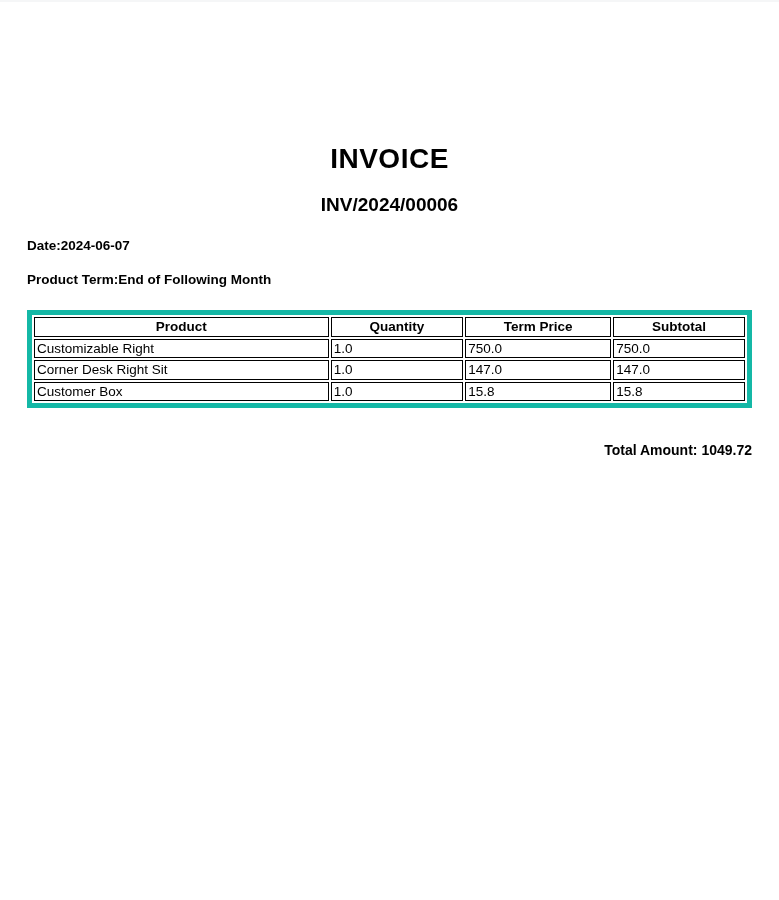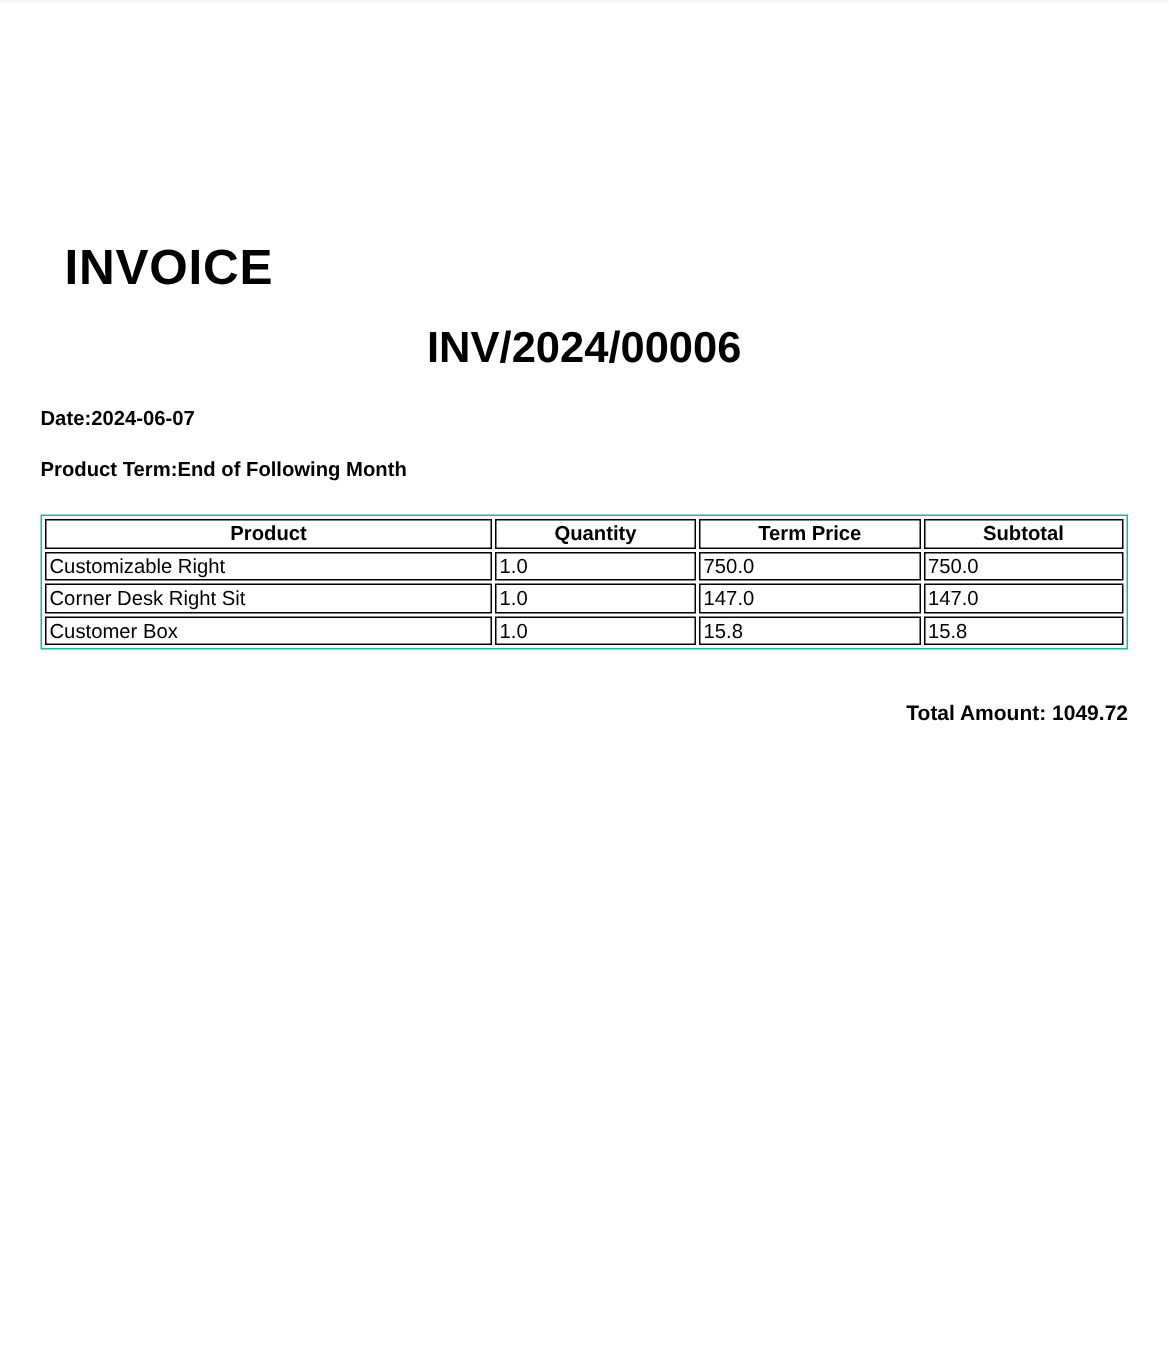--- a/index.html
+++ b/index.html
@@ -15,50 +15,50 @@
   }
   .top-edge {
     width: 100%;
     height: 2px;
     background: #f5f6f7;
   }
   .page {
     padding: 0 27px;
   }
   .title {
-    margin: 16px;
+    margin: 0;
     padding-top: 141px;
-    font-size: 33px;
+    font-size: 28px;
     line-height: 1.15;
     font-weight: 700;
-    text-align: left;
+    text-align: center;
     letter-spacing: 0.5px;
   }
   .subtitle {
     margin: 19px 0 0 0;
-    font-size: 29px;
+    font-size: 19px;
     line-height: 1.15;
     font-weight: 700;
     text-align: center;
   }
   .info {
     margin: 18px 0 0 0;
     font-size: 13.5px;
     line-height: 15.5px;
     font-weight: 700;
   }
   .info.first {
     margin-top: 22px;
   }
   table.lines {
     width: 100%;
     margin-top: 23px;
     border-collapse: separate;
     border-spacing: 2px;
-    border: 1px solid #14b8a6;
+    border: 5px solid #14b8a6;
     table-layout: fixed;
   }
   table.lines th,
   table.lines td {
     border: 1px solid #000000;
     font-size: 13.5px;
     padding: 1px 2px;
     line-height: 15.5px;
     overflow: hidden;
     white-space: nowrap;

